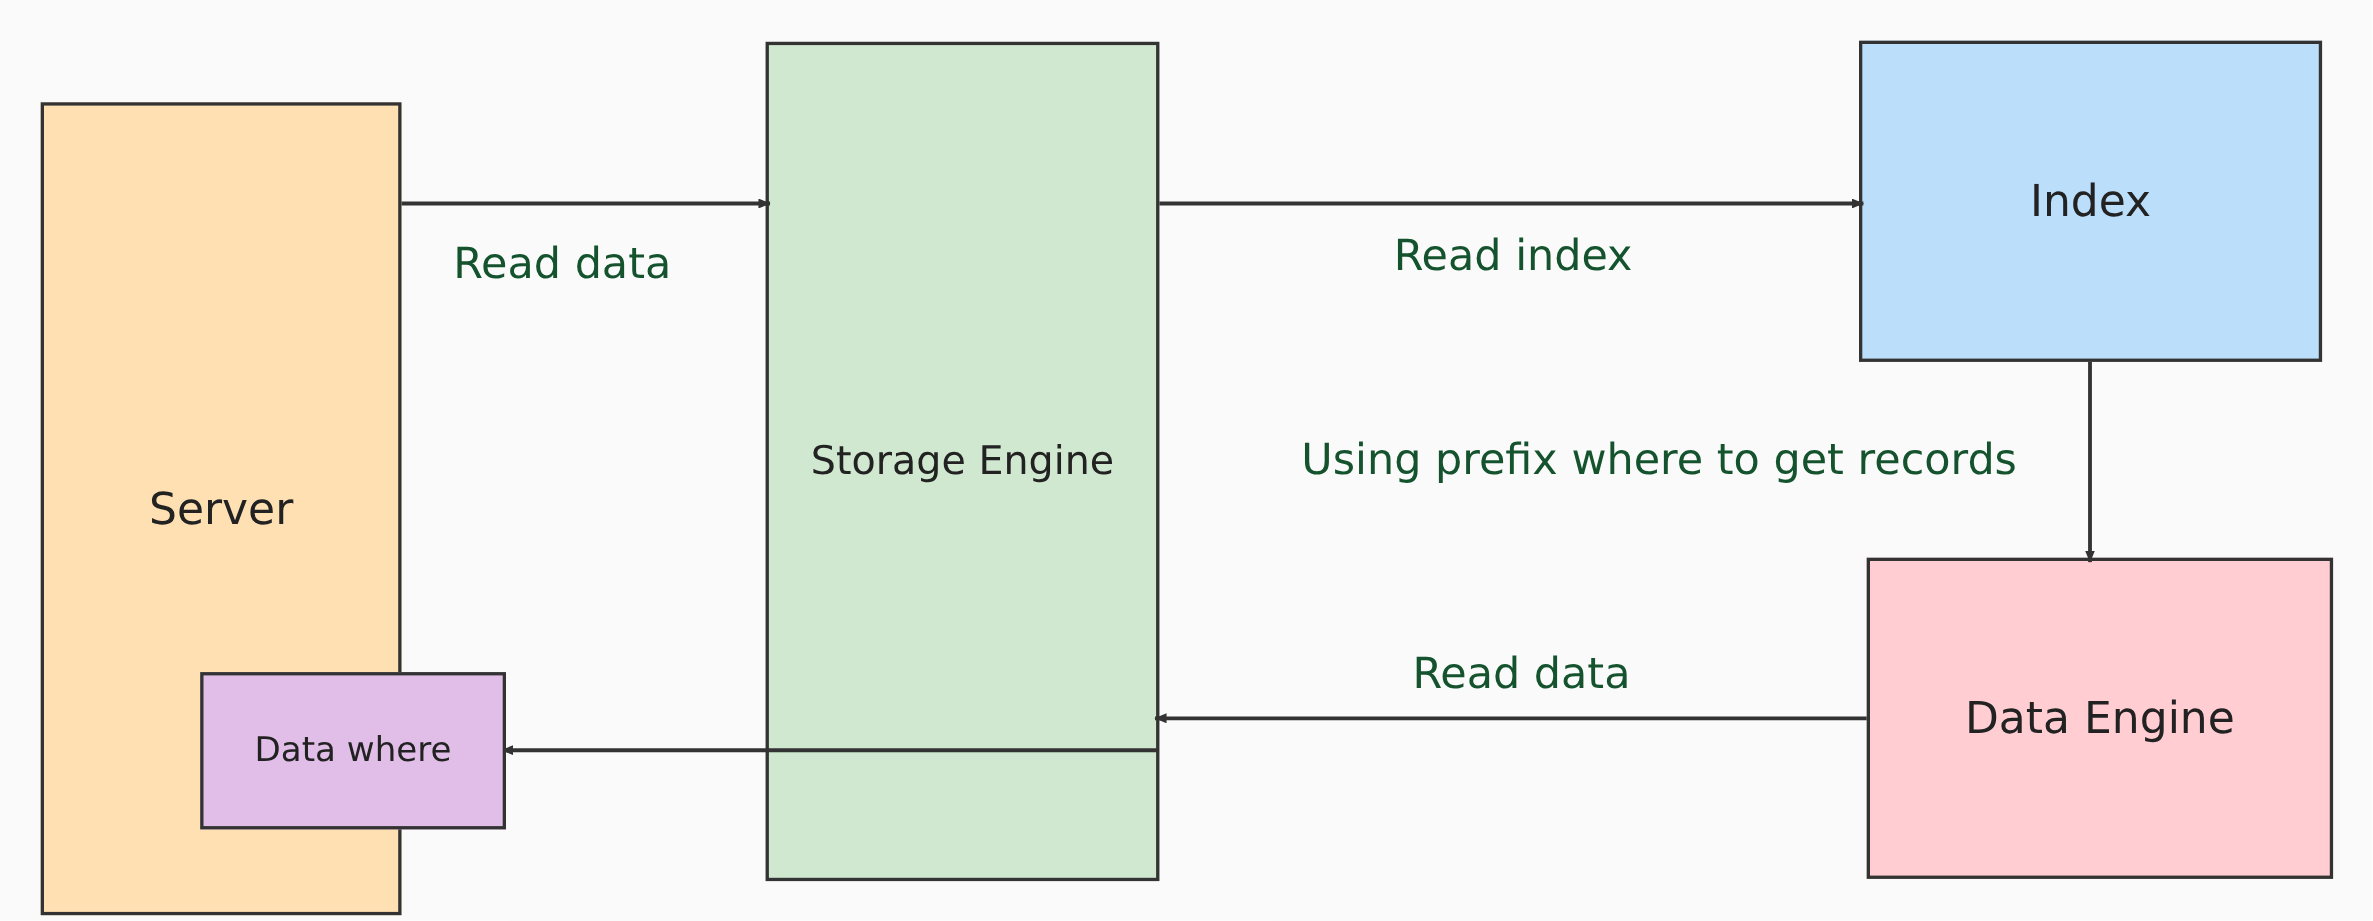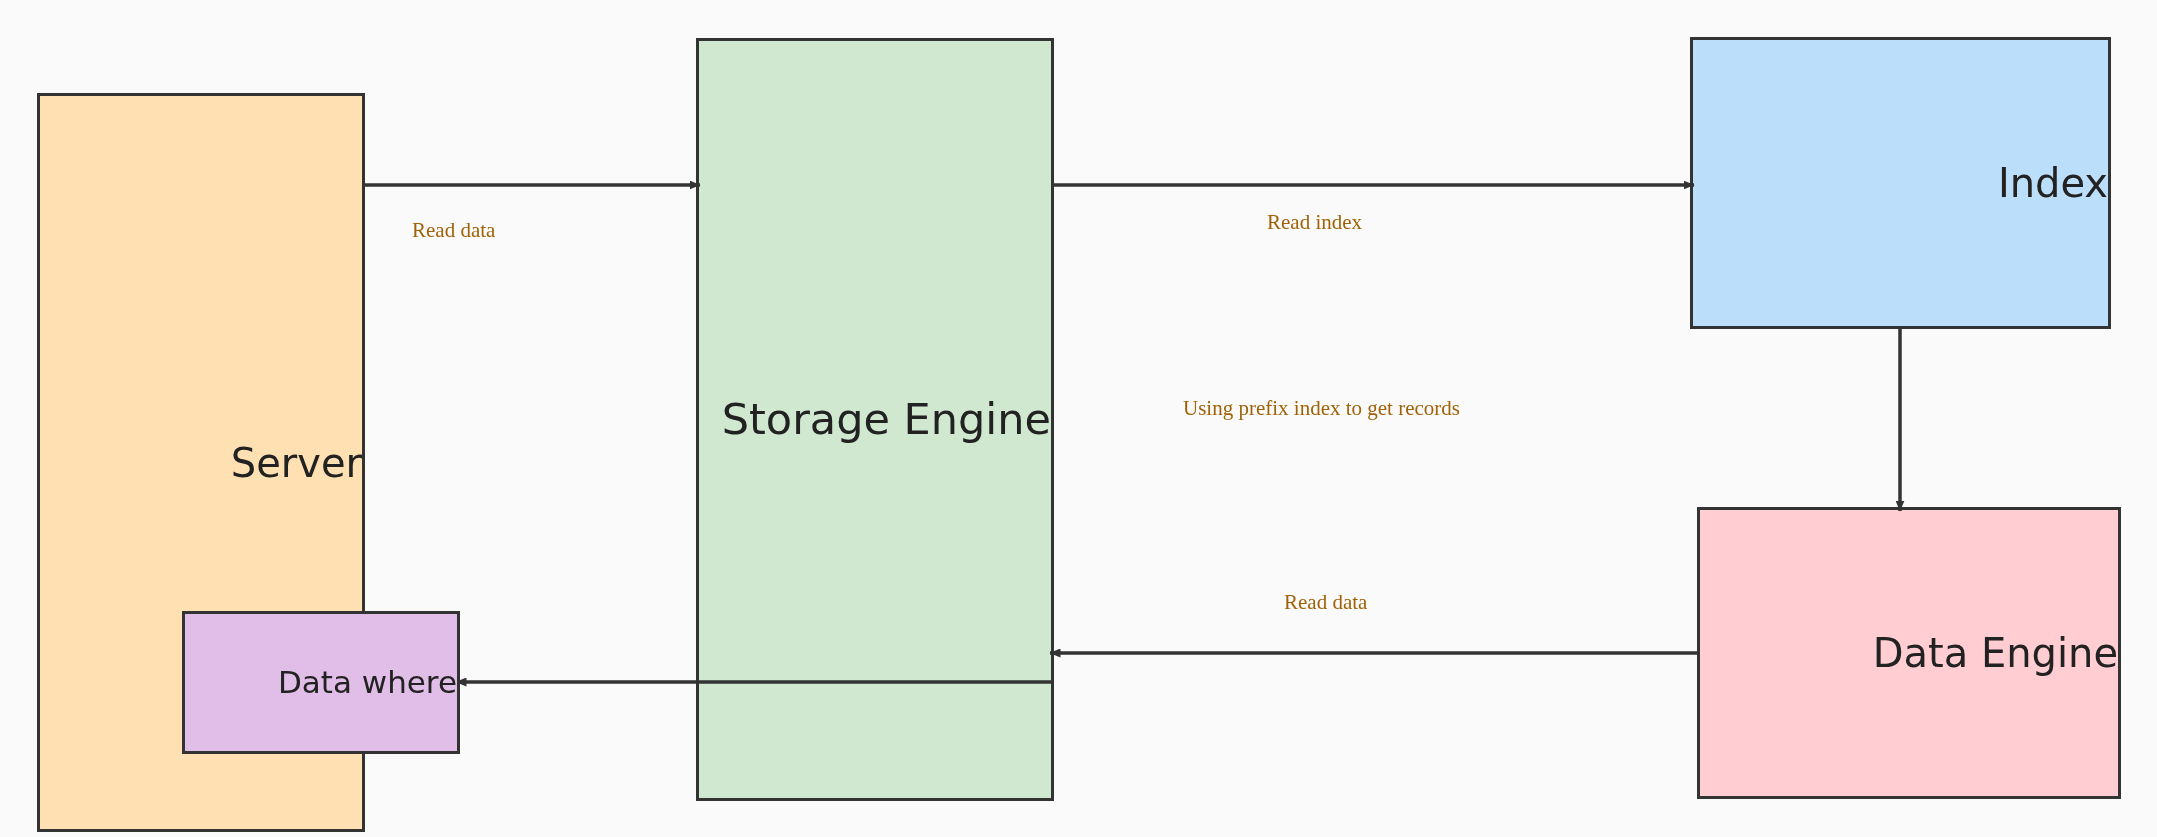--- a/index.html
+++ b/index.html
@@ -21,21 +21,21 @@
     top: 0;
     width: 2157px;
     height: 837px;
   }
   .node-box {
     position: absolute;
     box-sizing: border-box;
     border: 3px solid #333333;
     display: flex;
     align-items: center;
-    justify-content: flex-end;
+    justify-content: center;
     color: #222222;
   }
   .node-label {
     text-align: center;
     line-height: 1.15;
     white-space: nowrap;
   }
   #node-server {
     left: 37px;
     top: 62px;
@@ -50,21 +50,21 @@
   }
   #node-storage-engine {
     left: 696px;
     top: 38px;
     width: 358px;
     height: 763px;
     background: #d0e8d0;
     z-index: 2;
   }
   #node-storage-engine .node-label {
-    font-size: 43px;
+    font-size: 36px;
   }
   #node-index {
     left: 1690px;
     top: 37px;
     width: 421px;
     height: 292px;
     background: #bbdefb;
     z-index: 2;
   }
   #node-index .node-label {
@@ -87,26 +87,25 @@
     width: 278px;
     height: 143px;
     background: #e1bee7;
     z-index: 4;
   }
   #node-using-where .node-label {
     font-size: 31px;
   }
   .edge-label {
     position: absolute;
-    color: #a16207;
-    font-size: 21px;
+    color: #14532d;
+    font-size: 39px;
     white-space: nowrap;
     z-index: 5;
     background: transparent;
-    font-family: Liberation Serif, serif;
   }
   #edge-label-read-data {
     left: 412px;
     top: 218px;
   }
   #edge-label-read-index {
     left: 1267px;
     top: 210px;
   }
   #edge-label-prefix-index {
@@ -158,17 +157,17 @@
 
     <line x1="1697" y1="653" x2="1050" y2="653" stroke="#333333" stroke-width="3.5" marker-end="url(#arrowhead)"></line>
 
     <line x1="1053" y1="682" x2="456" y2="682" stroke="#333333" stroke-width="3.5" marker-end="url(#arrowhead)"></line>
   </svg>
 
   <div class="edge-label" id="edge-label-read-data">Read data</div>
 
   <div class="edge-label" id="edge-label-read-index">Read index</div>
 
-  <div class="edge-label" id="edge-label-prefix-index">Using prefix index to get records</div>
+  <div class="edge-label" id="edge-label-prefix-index">Using prefix where to get records</div>
 
   <div class="edge-label" id="edge-label-load-data">Read data</div>
 
 </div>
 
 </body></html>

